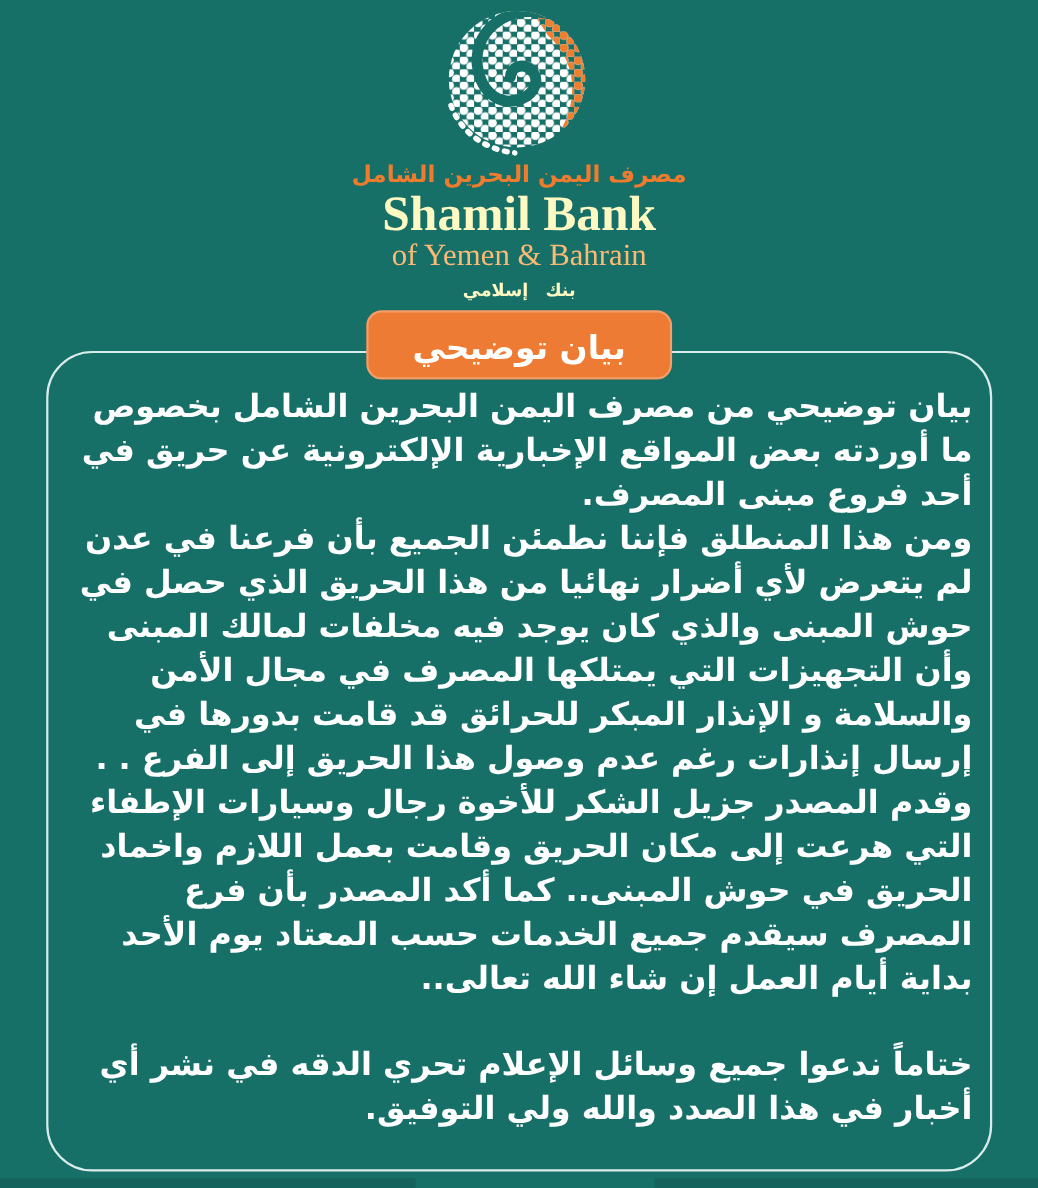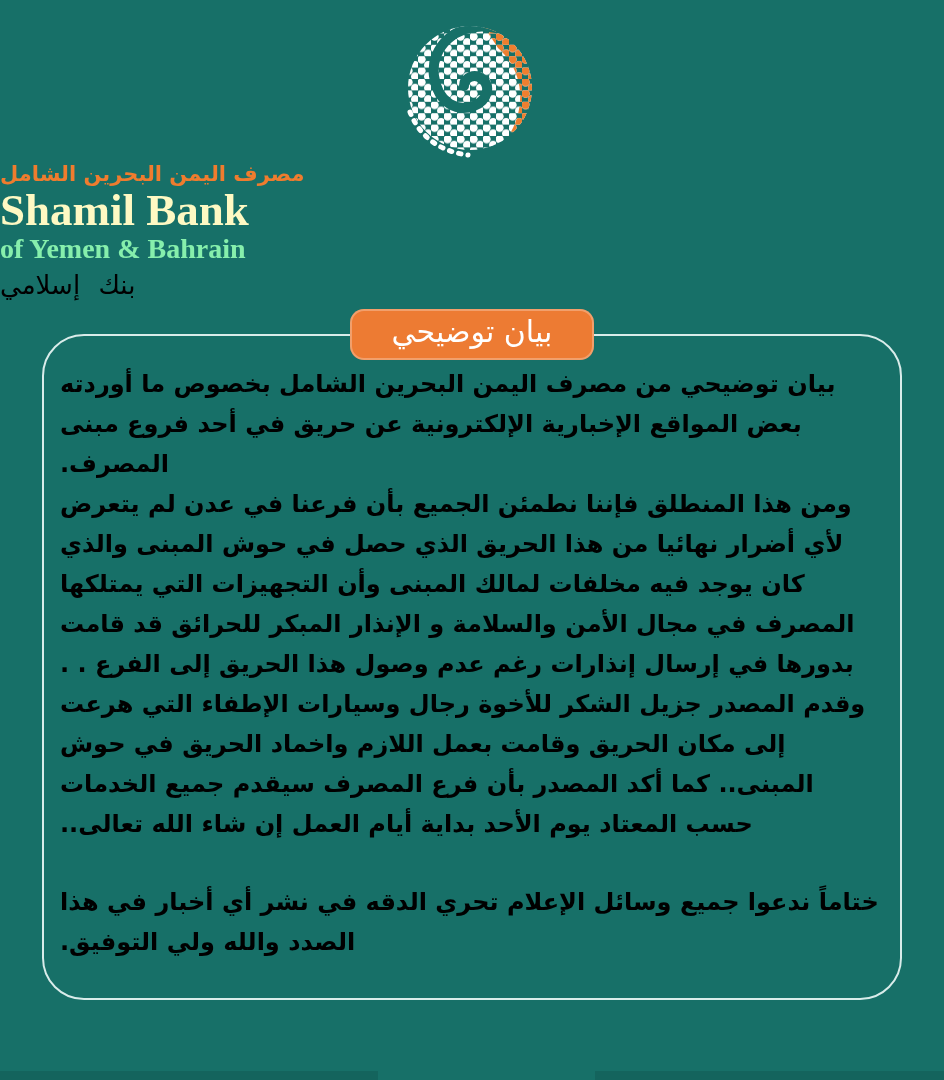--- a/index.html
+++ b/index.html
@@ -3,53 +3,53 @@
 <meta charset="utf-8">
 <style>
   html, body { margin: 0; padding: 0; }
   body {
     width: 944px; height: 1080px;
     background: #177068;
     overflow: hidden;
     position: relative;
     font-family: "DejaVu Sans", "Liberation Sans", sans-serif;
   }
-  .header { text-align: left; padding-top: 22px; }
+  .header { text-align: center; padding-top: 6px; }
   .logo-globe { display: block; margin: 0 auto; }
   .bank-name-ar {
     color: #ef7c2e; font-weight: bold; font-size: 21px;
     direction: rtl; margin-top: 2px; letter-spacing: 0px;
   }
   .bank-name-en {
     color: #fef9c3; font-family: "Liberation Serif", "DejaVu Serif", serif;
     font-weight: bold; font-size: 45px; line-height: 1.02; margin-top: 2px;
   }
   .bank-sub-en {
-    color: #86efac; font-family: "Liberation Serif", "DejaVu Serif", serif;
-    font-weight: bold; font-size: 28px; line-height: 1.05;
+    color: #fdba74; font-family: "Liberation Serif", "DejaVu Serif", serif;
+    font-weight: normal; font-size: 28px; line-height: 1.05;
   }
   .tagline-ar {
-    color: #000000; font-weight: normal; font-size: 26px;
+    color: #fef9c3; font-weight: bold; font-size: 16px;
     direction: rtl; margin-top: 7px; word-spacing: 10px;
   }
   .badge-row { text-align: center; position: relative; z-index: 2; margin-top: 9px; margin-bottom: -26px; }
   .badge {
     display: inline-block; background: #ed7b33; color: #ffffff;
-    font-weight: normal; font-size: 30px; direction: rtl;
-    padding: 5px 42px 11px; border-radius: 14px;
+    font-weight: bold; font-size: 30px; direction: rtl;
+    padding: 17px 42px 11px; border-radius: 14px;
     box-shadow: inset 0 0 0 2px rgba(255,255,255,0.28);
   }
   .statement-box {
     margin: 0 42px; border: 2px solid #d9ecea; border-radius: 42px;
     padding: 28px 16px 36px; position: relative;
     direction: rtl;
   }
   .statement-box p {
-    margin: 0; color: #000000; font-weight: bold;
-    font-size: 24px; line-height: 40px; text-align: left;
+    margin: 0; color: #ffffff; font-weight: bold;
+    font-size: 29px; line-height: 40px; text-align: right;
   }
   .statement-box p.closing { margin-top: 38px; }
   .bottom-strip {
     position: absolute; bottom: 0; height: 9px;
     background: rgba(0,0,0,0.10);
   }
   .bottom-strip.left { left: 0; width: 40%; }
   .bottom-strip.right { right: 0; width: 37%; }
 </style>
 </head>

